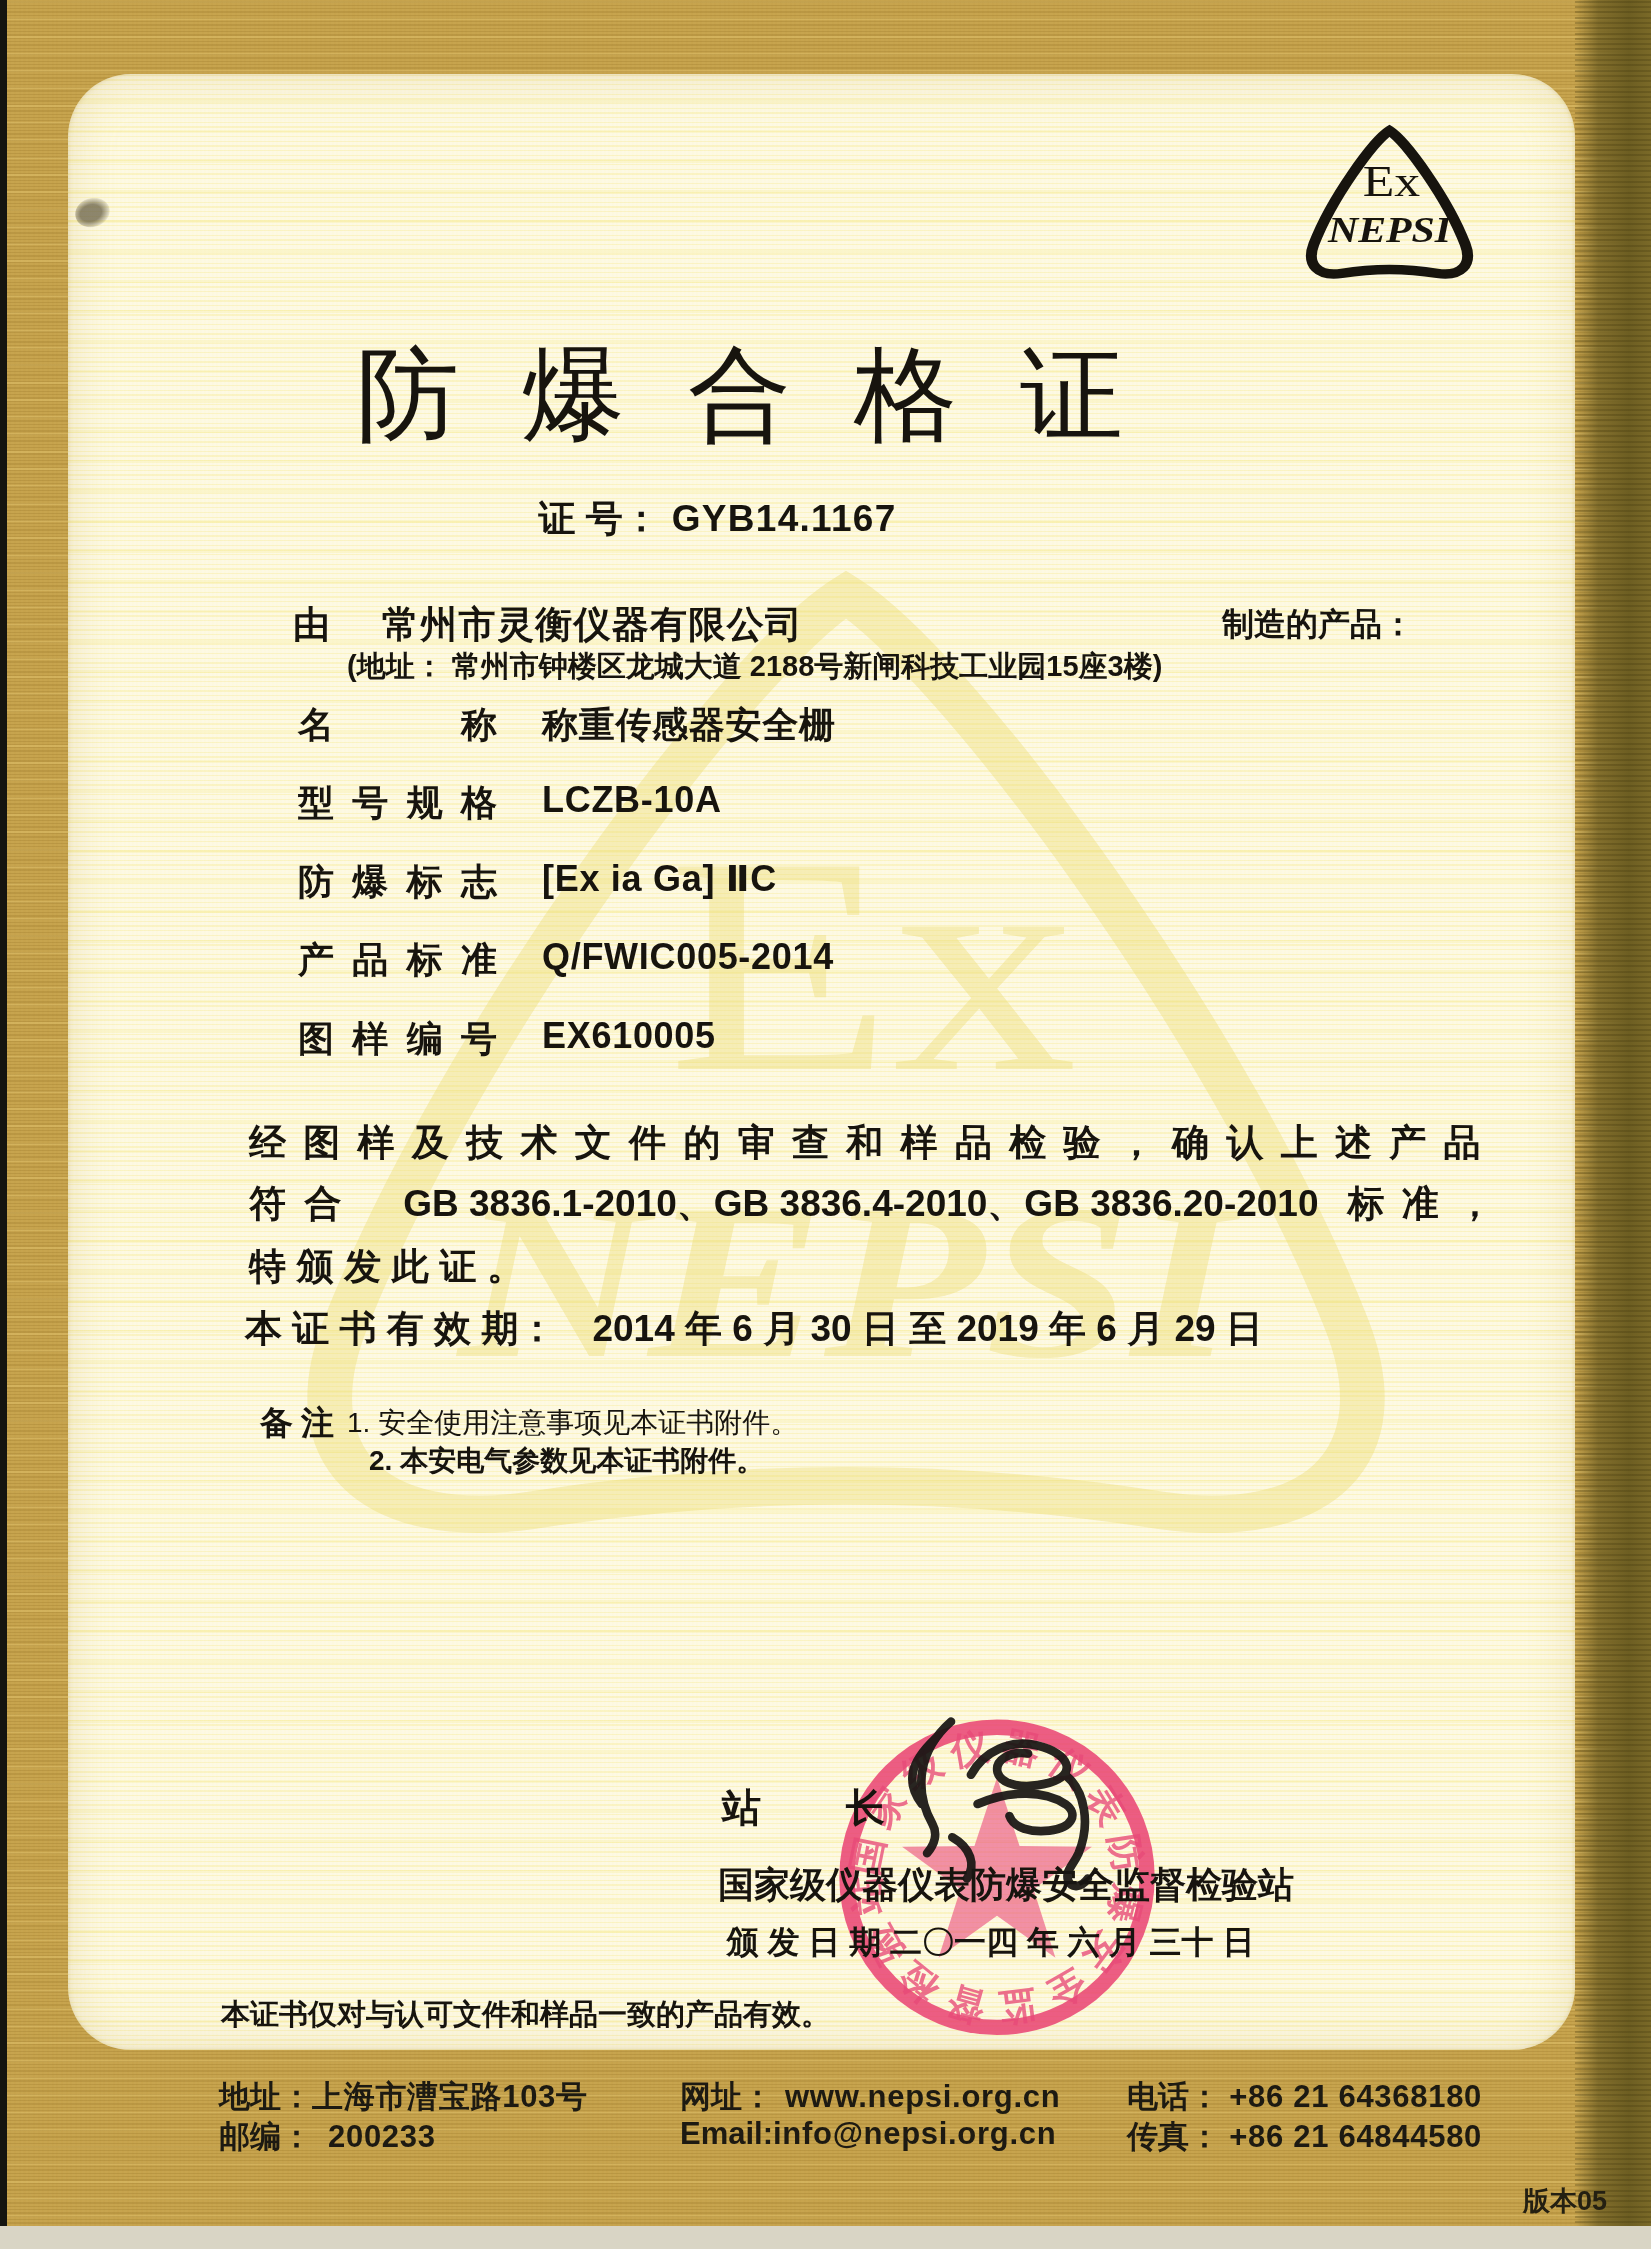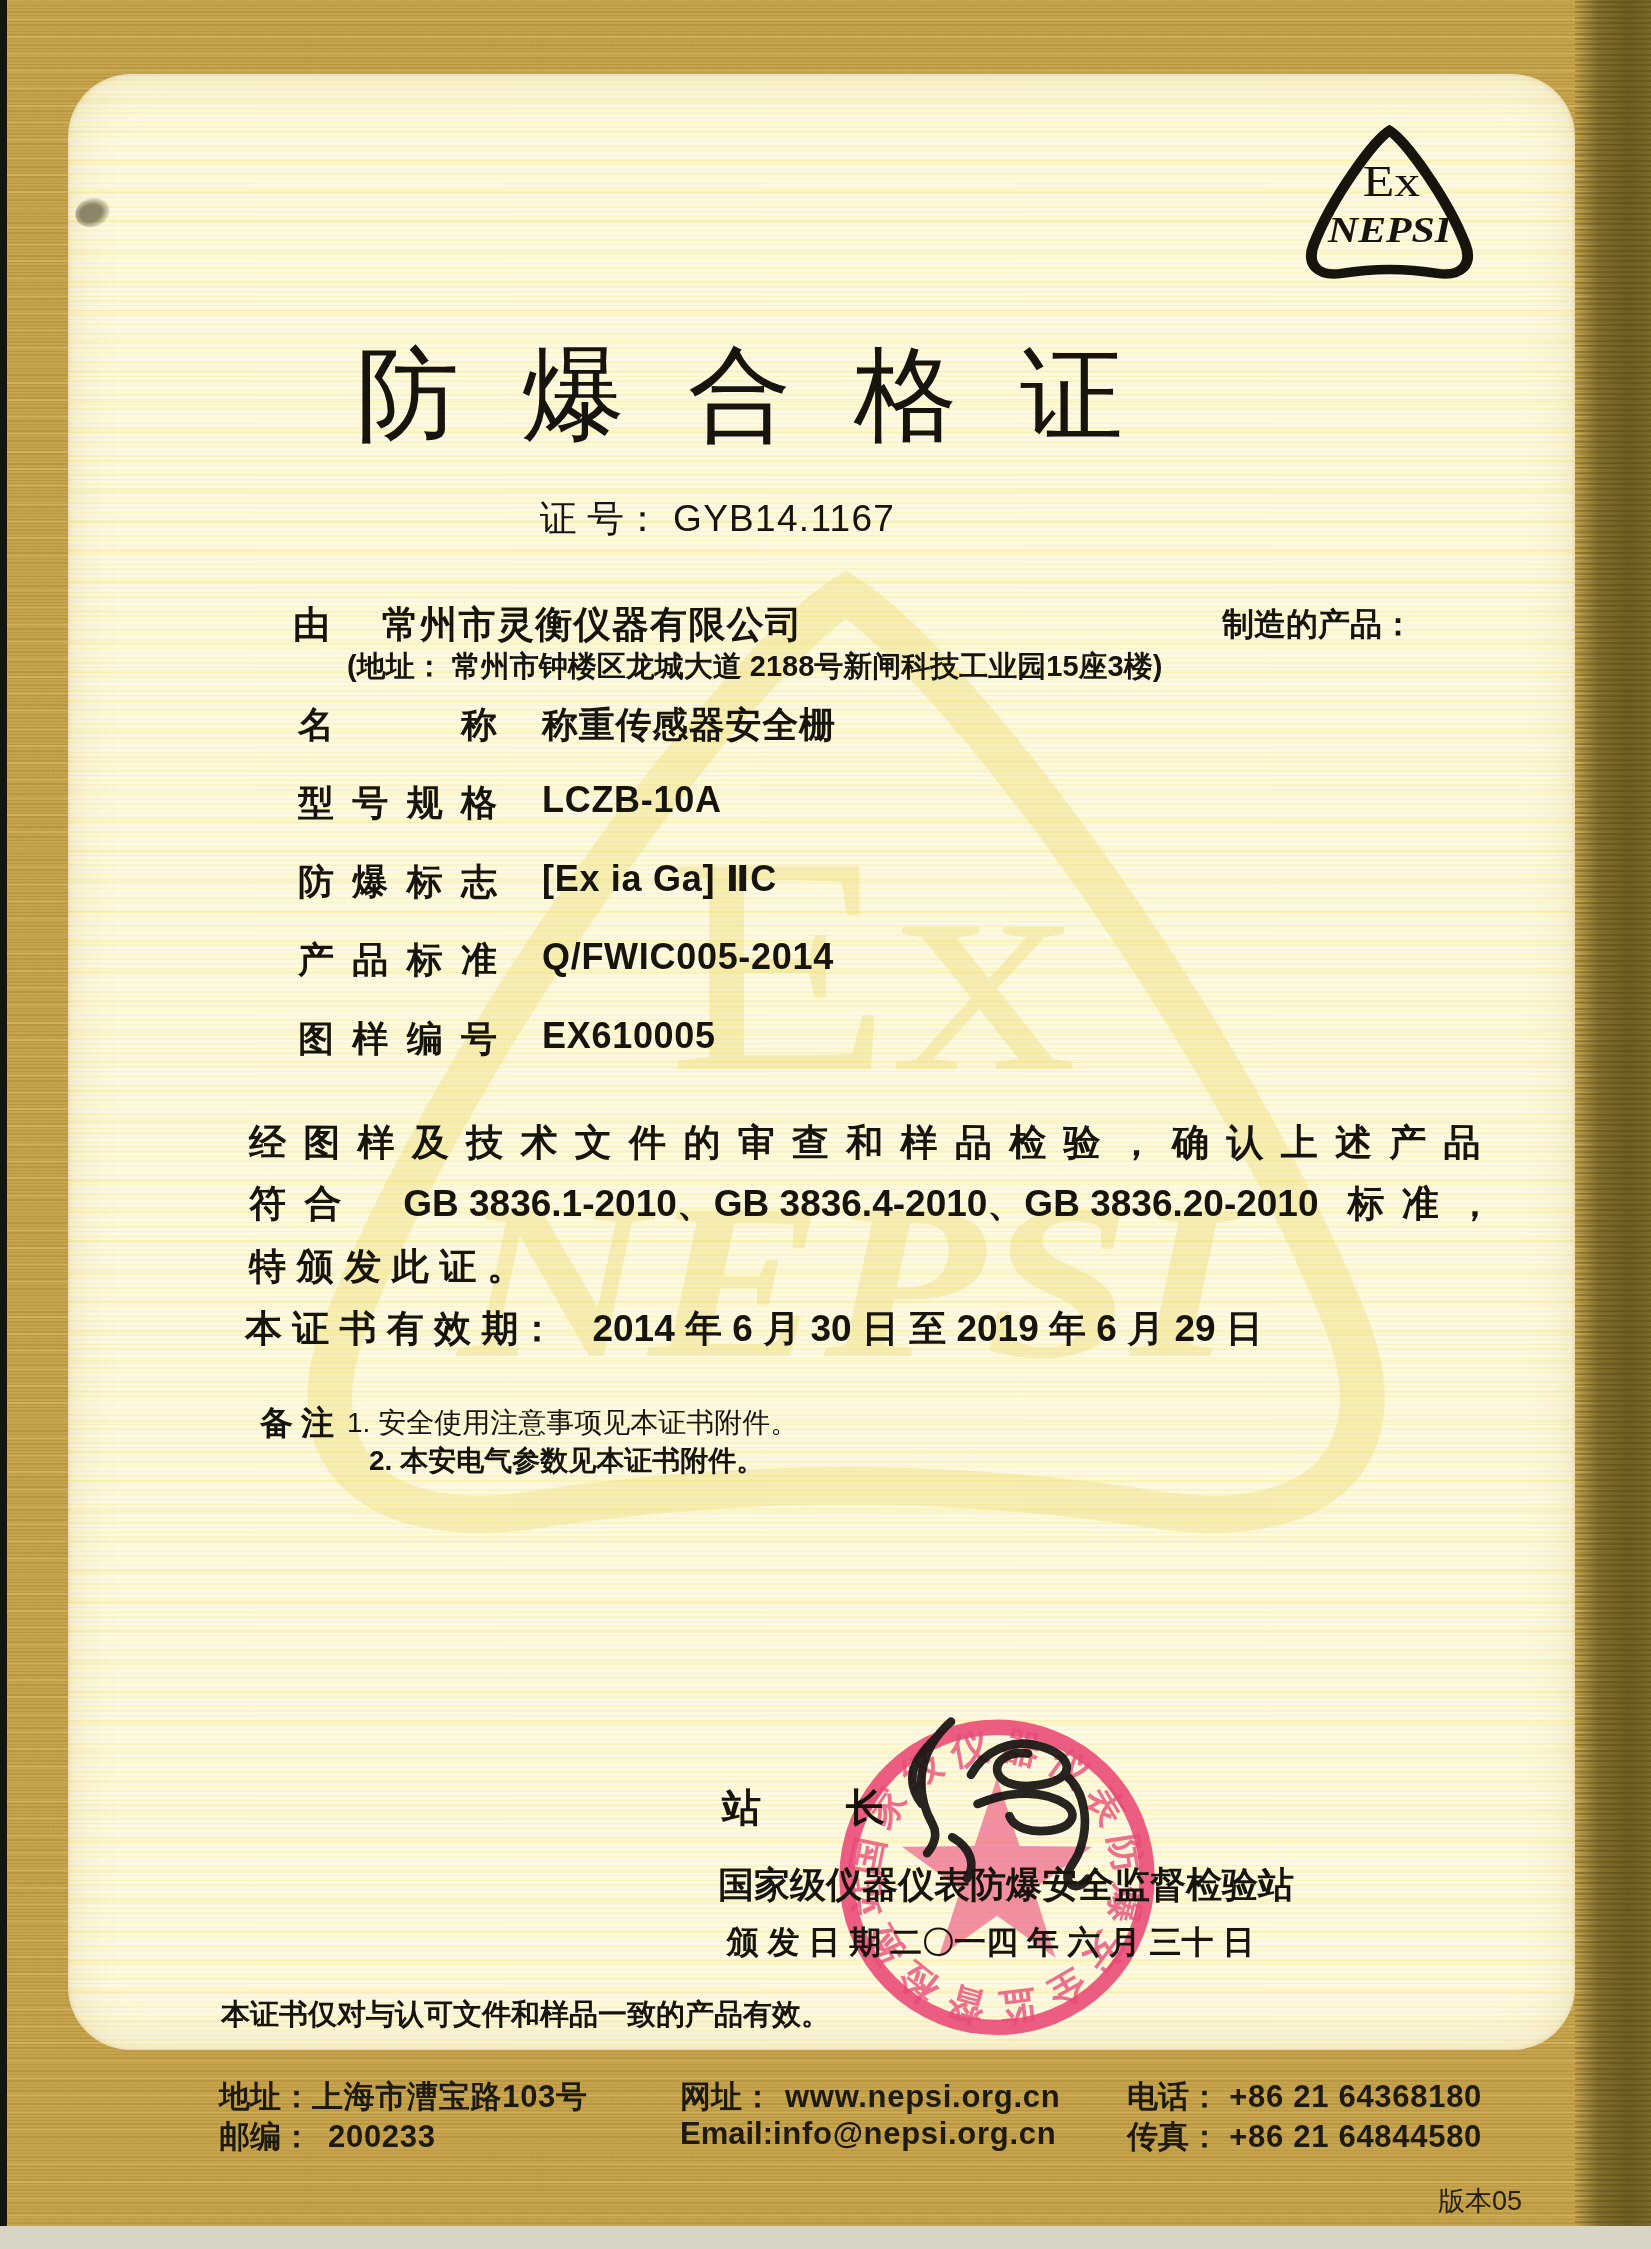--- a/index.html
+++ b/index.html
@@ -44,21 +44,21 @@
   .txt{position:absolute;color:#17140e;white-space:nowrap;}
   
   .watermark{position:absolute;left:120px;top:465px;width:1316px;height:1104px;opacity:.5;}
   
   .logo{position:absolute;left:1222px;top:48px;width:199px;height:172px;}
   
   .title{
     left:0;top:253px;width:1343px;text-align:center;
     font-size:103px;font-weight:normal;letter-spacing:63px;text-indent:63px;
   }
-  .certno{left:0;top:420px;width:1299px;text-align:center;font-size:37px;font-weight:normal;}
+  .certno{left:0;top:420px;width:1299px;text-align:center;font-size:37px;font-weight:bold;}
   .certno .v{margin-left:12px;letter-spacing:1.3px;}
   
   .m-prefix{left:225px;top:526px;font-size:37px;font-weight:bold;}
   .m-company{left:314px;top:526px;font-size:37px;font-weight:bold;letter-spacing:1.3px;}
   .m-suffix{left:1154px;top:529px;font-size:32px;font-weight:bold;}
   .m-address{left:279px;top:573px;font-size:29px;font-weight:bold;}
   
   .frow{position:absolute;left:218px;font-size:36px;font-weight:bold;color:#17140e;white-space:nowrap;margin-left:12px;}
   .flabel{display:inline-block;width:199px;text-align:justify;text-align-last:justify;vertical-align:top;}
   .fvalue{display:inline-block;margin-left:35px;letter-spacing:0.7px;}
@@ -79,21 +79,21 @@
   
   .stamp{position:absolute;left:763px;top:1634px;width:332px;height:332px;}
   .signature{position:absolute;left:803px;top:1637px;width:253px;height:206px;}
   .director{left:654px;top:1707px;font-size:39px;font-weight:bold;letter-spacing:37px;}
   .issuer{left:650px;top:1787px;width:542px;text-align:center;font-size:36px;font-weight:bold;}
   .issue-date{left:650px;top:1847px;width:545px;text-align:center;font-size:32px;font-weight:bold;}
   .bottom-note{left:153px;top:1921px;font-size:29px;font-weight:bold;}
   
   .f-item{position:absolute;font-size:31px;font-weight:bold;color:#1d1a12;white-space:nowrap;}
   .f-val{font-weight:bold;letter-spacing:0.7px;}
-  .version{position:absolute;left:1438px;top:2183px;font-size:27px;font-weight:normal;color:#242012;}
+  .version{position:absolute;left:1523px;top:2183px;font-size:27px;font-weight:bold;color:#242012;}
 </style>
 </head>
 <body>
 
 <div class="scan">
   <div class="edge-right"></div>
   <div class="edge-left"></div>
   <div class="edge-bottom"></div>
 
   <div class="page">

